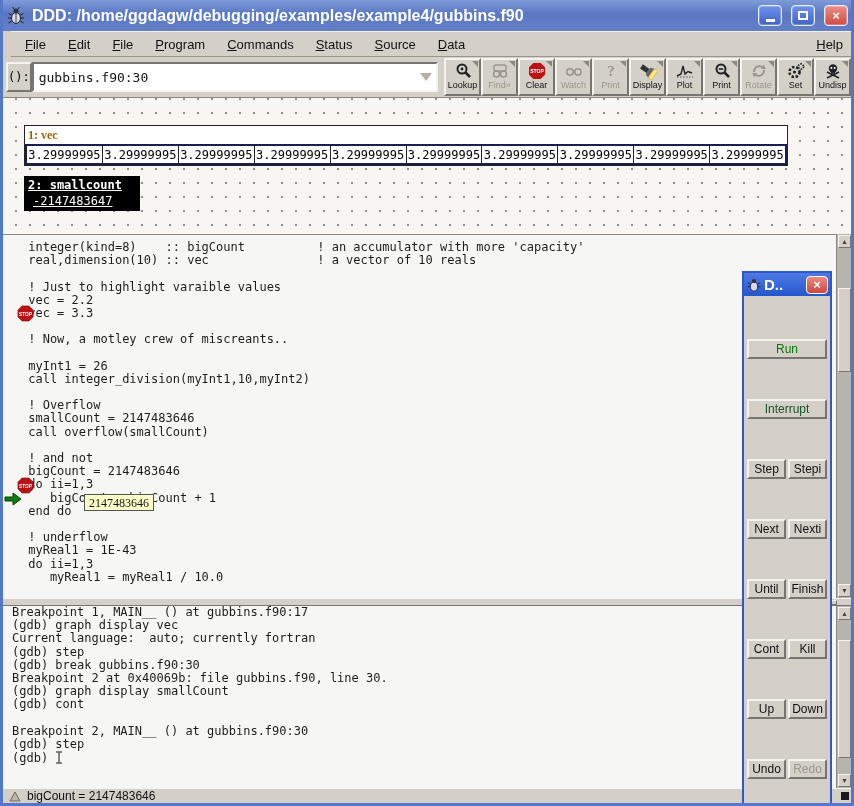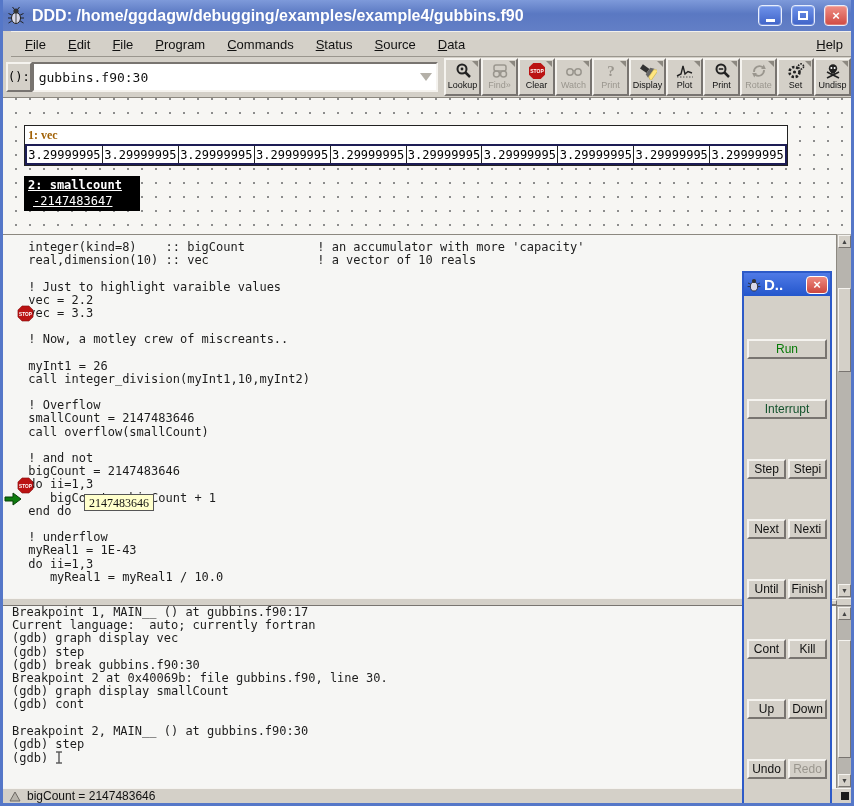--- a/index.html
+++ b/index.html
@@ -408,22 +408,22 @@
     </div>
   </div>
 
   <div class="sash">
       <span class="sash-handle"></span>
     </div>
 
   <div class="console">
     <div class="context">
       <div class="con-line">Breakpoint 1, MAIN__ () at gubbins.f90:17</div>
+      <div class="con-line">(gdb) graph display vec</div>
       <div class="con-line">Current language:  auto; currently fortran</div>
-      <div class="con-line">(gdb) graph display vec</div>
       <div class="con-line">(gdb) step</div>
       <div class="con-line">(gdb) break gubbins.f90:30</div>
       <div class="con-line">Breakpoint 2 at 0x40069b: file gubbins.f90, line 30.</div>
       <div class="con-line">(gdb) graph display smallCount</div>
       <div class="con-line">(gdb) cont</div>
       <div class="con-line"></div>
       <div class="con-line">Breakpoint 2, MAIN__ () at gubbins.f90:30</div>
       <div class="con-line">(gdb) step</div>
       <div class="con-line"><span>(gdb) </span><svg class="ibeam" width="8" height="13">
             <line x1="1" y1="1" x2="7" y2="1" stroke="#555" stroke-width="1.4"></line>

